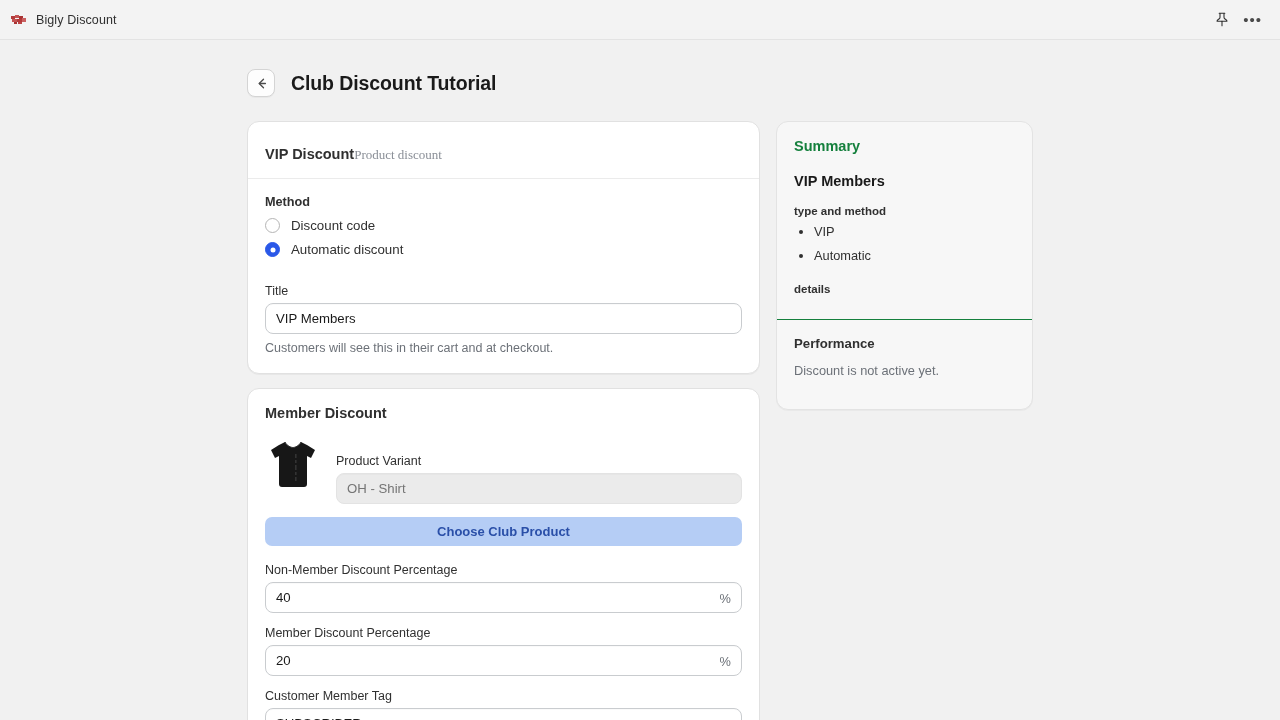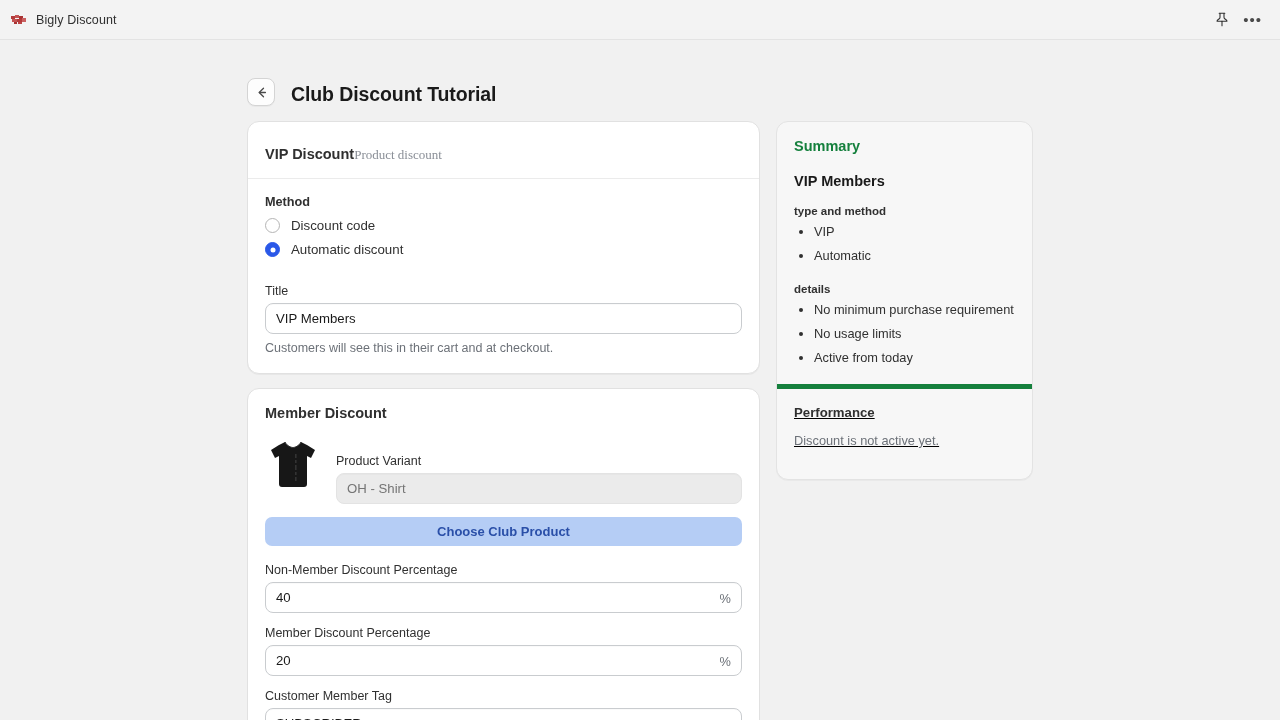--- a/index.html
+++ b/index.html
@@ -59,21 +59,21 @@
     height: 690px;
     overflow: hidden;
   }
   .page-inner {
     width: 1280px;
     padding: 20px 0 0 0;
   }
 
   .page-header {
     display: flex;
-    align-items: flex-end;
+    align-items: center;
     gap: 16px;
     padding-left: 247px;
     height: 46px;
   }
   .back-btn {
     width: 28px; height: 28px;
     border: 1px solid #d4d4d4;
     border-radius: 8px;
     background: #fdfdfd;
     display: flex; align-items: center; justify-content: center;
@@ -243,21 +243,21 @@
   
   .side-card {
     background: #f7f7f7;
     border: 1px solid #e3e3e3;
     border-radius: 12px;
     box-shadow: 0 1px 0 rgba(0,0,0,0.03);
     margin-bottom: 14px;
     overflow: hidden;
   }
   .side-section { padding: 16px 17px 18px 17px; }
-  .side-section + .side-section { border-top: 5px solid #15803d; text-decoration: underline; }
+  .side-section + .side-section { border-top: 1px solid #15803d; }
   .side-title {
     font-size: 14.5px;
     font-weight: 600;
     color: #15803d;
     margin: 0 0 19px 0;
   }
   .side-subtitle {
     font-size: 14.5px;
     font-weight: 600;
     color: #1a1a1a;
@@ -426,25 +426,20 @@
             <h3 class="side-title">Summary</h3>
             <h4 class="side-subtitle">VIP Members</h4>
 
             <p class="side-group-label">type and method</p>
             <ul class="side-list">
               <li>VIP</li>
               <li>Automatic</li>
             </ul>
 
             <p class="side-group-label">details</p>
-            <ul class="side-list">
-              <li>No minimum purchase requirement</li>
-              <li>No usage limits</li>
-              <li>Active from today</li>
-            </ul>
           </div>
 
           <div class="side-section">
             <p class="perf-title">Performance</p>
             <p class="perf-text">Discount is not active yet.</p>
           </div>
         </div>
       </div>
 
     </div>

